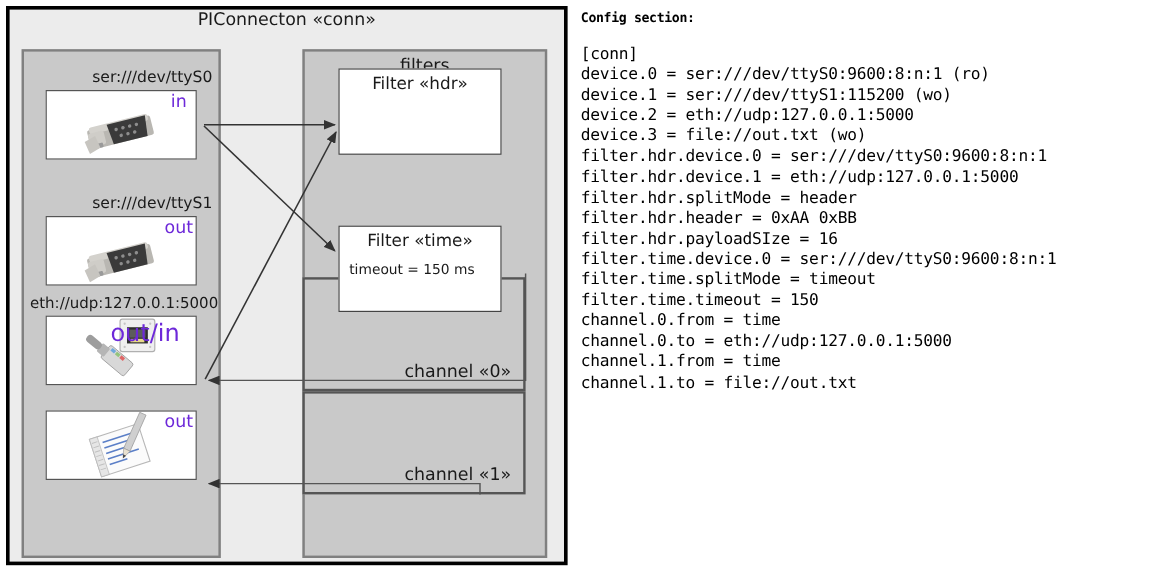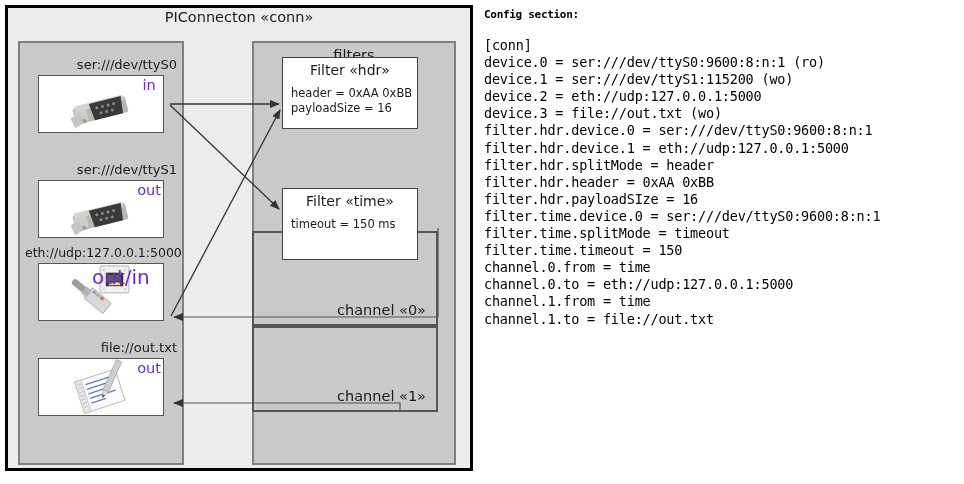--- a/index.html
+++ b/index.html
@@ -180,21 +180,20 @@
           <rect x="54" y="31" width="4" height="3" fill="#93c47d"></rect>
           <rect x="59" y="31" width="4" height="3" fill="#e06666"></rect>
           <rect x="40" y="33" width="8" height="9" rx="1" fill="#b5b5b5"></rect>
           <rect x="26" y="34" width="15" height="7" rx="3" fill="#9d9d9d"></rect>
         </g>
       </svg>
     </div>
   </div>
 
   <div class="device-cell" id="dev-file">
-    <div class="device-caption">file://out.txt</div>
     <div class="device-body">
       <span class="device-label">out</span>
       <svg class="device-art" viewBox="0 0 126 58">
         <g transform="rotate(-18 63 34)">
           <rect x="40" y="16" width="44" height="34" fill="#fbfbfb" stroke="#b8b8b8" stroke-width="1"></rect>
           <rect x="40" y="16" width="7" height="34" fill="#e6e6e6" stroke="#b8b8b8" stroke-width="0.6"></rect>
           <g stroke="#c0c0c0" stroke-width="0.8">
             <line x1="41" y1="20" x2="46" y2="20"></line>
               <line x1="41" y1="24" x2="46" y2="24"></line>
             <line x1="41" y1="28" x2="46" y2="28"></line>
@@ -226,24 +225,20 @@
 
   <div class="channel-box" id="channel0-box">
     <span class="channel-label">channel «0»</span>
   </div>
   <div class="channel-box" id="channel1-box">
     <span class="channel-label">channel «1»</span>
   </div>
 
   <div class="filter-card" id="filter-hdr">
     <div class="filter-title">Filter «hdr»</div>
-    <div class="filter-props">
-      <div>header = 0xAA 0xBB</div>
-      <div>payloadSize = 16</div>
-    </div>
   </div>
 
   <div class="filter-card" id="filter-time">
     <div class="filter-title">Filter «time»</div>
     <div class="filter-props">
       <div>timeout = 150 ms</div>
     </div>
   </div>
 
   <svg id="arrows">

